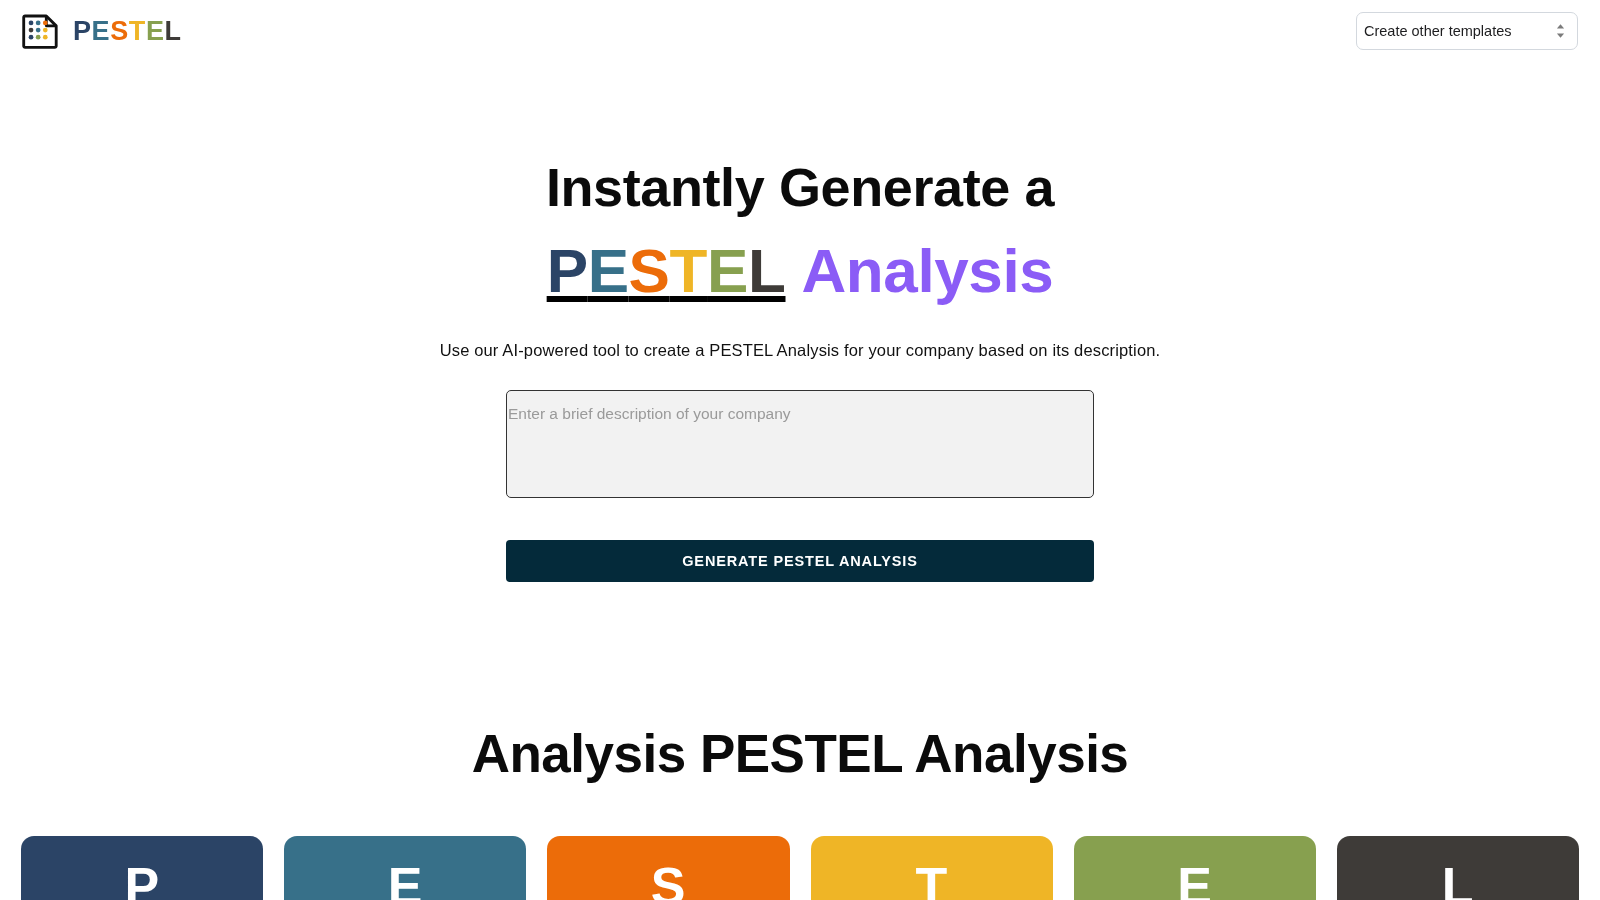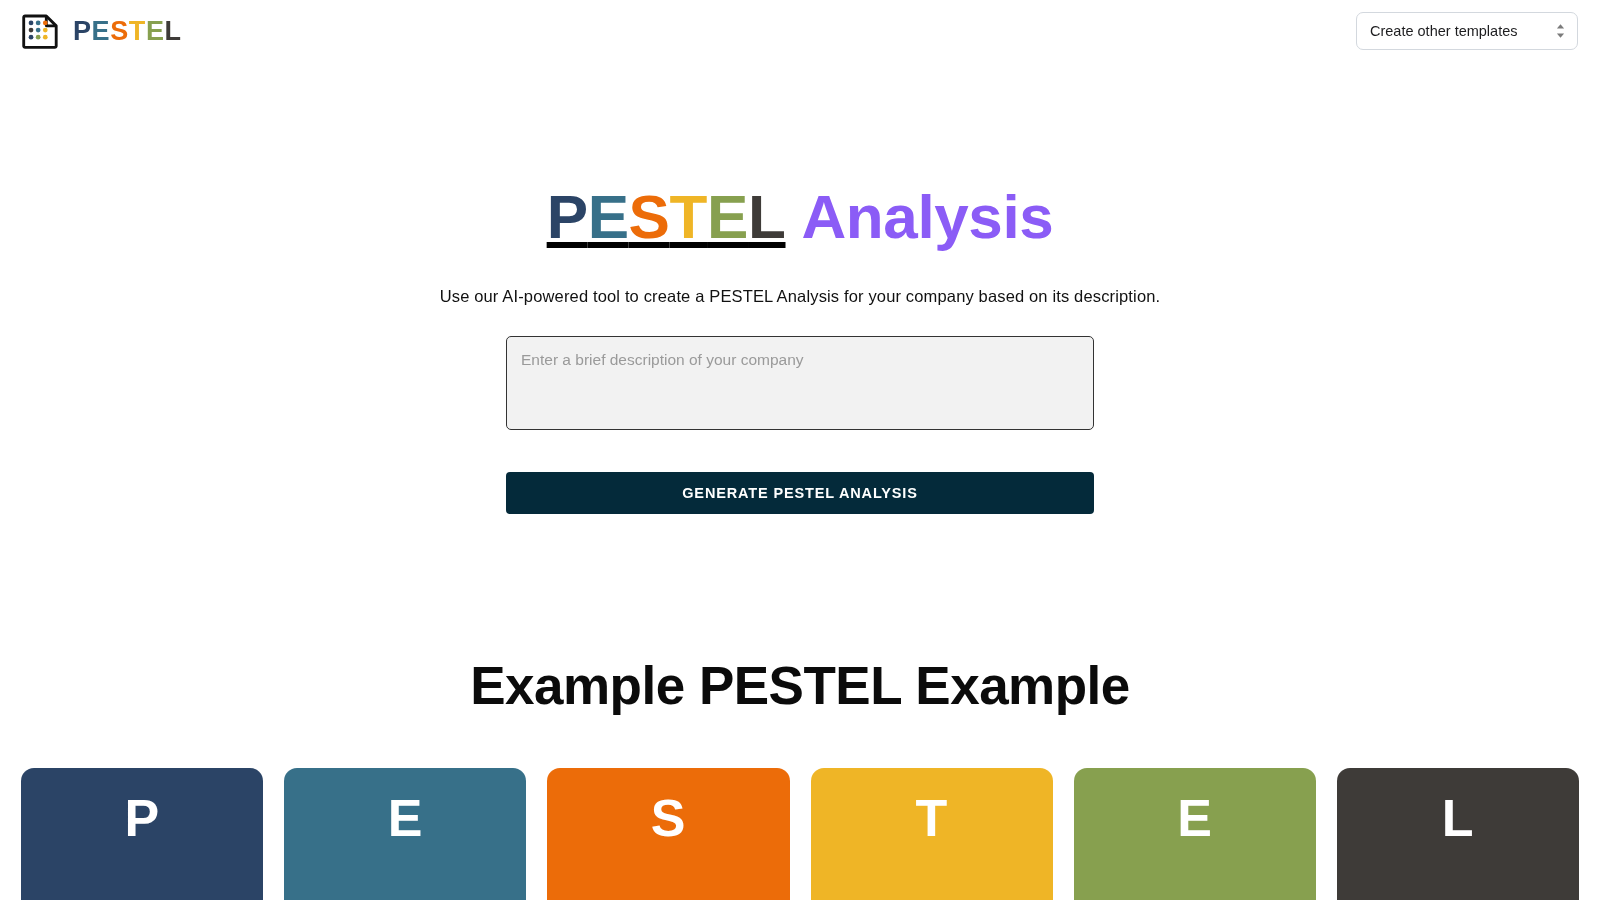--- a/index.html
+++ b/index.html
@@ -25,21 +25,21 @@
   }
   .brand-word span { display:inline-block; }
 
   .tpl-select {
     position:relative;
     width:222px; height:38px;
     border:1px solid #d3d8de;
     border-radius:7px;
     background:#ffffff;
     display:flex; align-items:center;
-    padding:0 30px 0 13px;
+    padding:0 30px 0 7px;
     font-size:14.5px; color:#1d1d1f;
     cursor:pointer;
   }
   .tpl-select .label { white-space:nowrap; overflow:hidden; }
   .updown {
     position:absolute; right:11px; top:50%; transform:translateY(-50%);
     width:11px; height:17px;
   }
 
   
@@ -56,25 +56,25 @@
   .hero-line2 .tail { color:#8b5cf6; margin-left:16px; }
   .hero-line2 .pl { display:inline-block;text-decoration:underline; }
   .subtitle {
     margin-top:39px;
     font-size:16.5px; color:#111; letter-spacing:0.15px;
   }
 
   
   .form-wrap { width:588px; margin:30px auto 0 auto; }
   .company-input {
-    width:100%; height:94px;
+    width:100%; height:108px;
     background:#f2f2f2;
     border:1px solid #333333;
     border-radius:5px;
-    padding:14px 14px;
+    padding:14px 1px;
     font-family:"Liberation Sans", sans-serif;
     font-size:15.5px; color:#111;
     resize:none; outline:none;
   }
   .company-input::placeholder { color:#9a9a9a; }
   .gen-btn {
     margin-top:38px;
     width:100%; height:42px;
     background:#042a3a;
     color:#ffffff;
@@ -146,34 +146,35 @@
   <div class="tpl-select">
     <span class="label">Create other templates</span>
     <svg class="updown" viewBox="0 0 10 16">
       <path d="M5 1.6 L8.4 5.6 H1.6 Z" fill="#7b7b7b"></path>
       <path d="M5 14.4 L1.6 10.4 H8.4 Z" fill="#7b7b7b"></path>
     </svg>
   </div>
 </div>
 
 <div class="hero">
+  <h1>Instantly Generate a</h1>
 
   <div class="hero-line2">
     <span class="pl" id="hero-pestel"><span style="color: rgb(43, 68, 102);">P</span><span style="color: rgb(55, 112, 137);">E</span><span style="color: rgb(236, 108, 9);">S</span><span style="color: rgb(239, 181, 38);">T</span><span style="color: rgb(135, 160, 79);">E</span><span style="color: rgb(62, 59, 56);">L</span></span><span class="tail">Analysis</span>
   </div>
 
   <div class="subtitle">Use our AI-powered tool to create a PESTEL Analysis for your company based on its description.</div>
 
   <div class="form-wrap">
     <textarea class="company-input" rows="4" placeholder="Enter a brief description of your company" style=""></textarea>
     <button class="gen-btn">GENERATE PESTEL ANALYSIS</button>
   </div>
 </div>
 
-<div class="example-title">Example PESTEL Example</div>
+<div class="example-title">Analysis PESTEL Analysis</div>
 
 <div class="cards" id="cards">
     <div class="card" style="background: rgb(43, 68, 102);">
       <div class="big">P</div>
     </div>
     <div class="card" style="background: rgb(55, 112, 137);">
       <div class="big">E</div>
     </div>
     <div class="card" style="background: rgb(236, 108, 9);">
       <div class="big">S</div>

